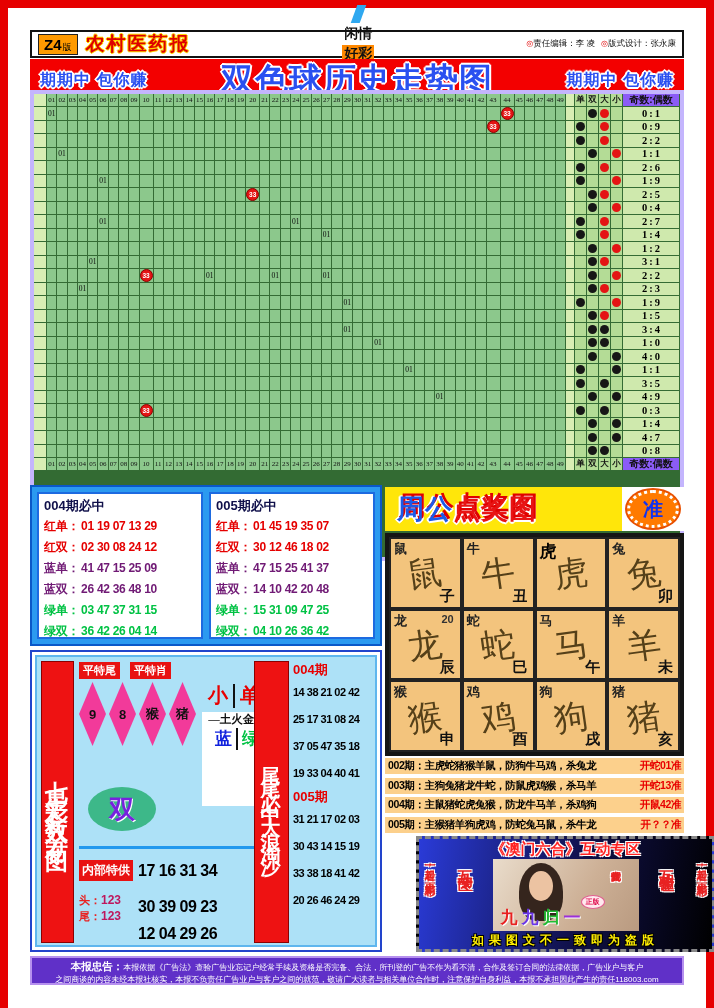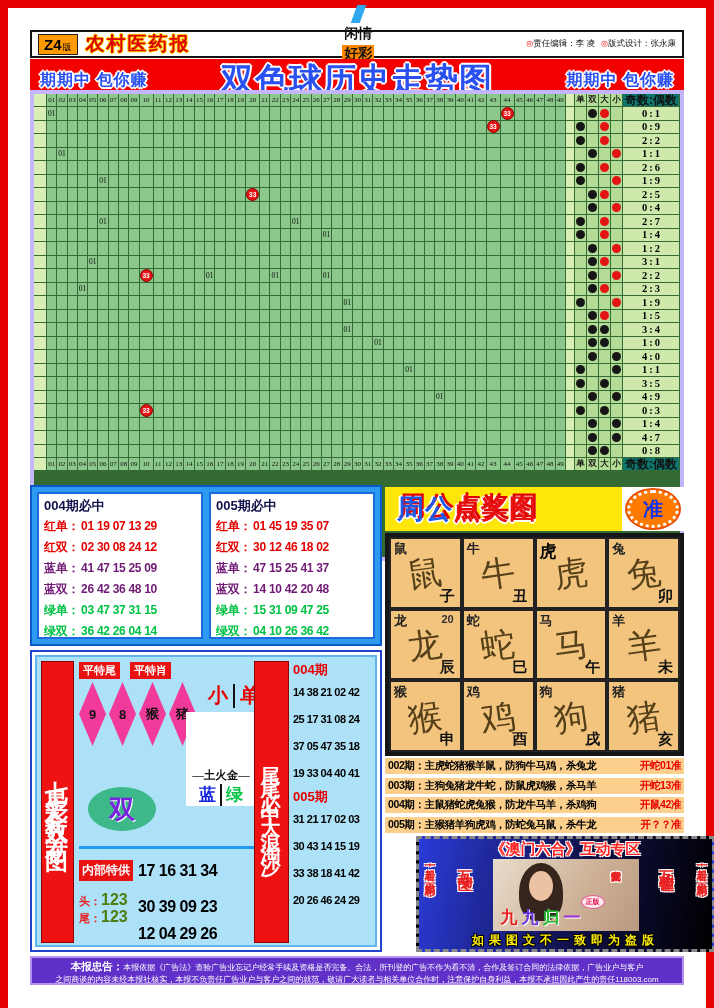--- a/index.html
+++ b/index.html
@@ -36,21 +36,21 @@
   
   .grid{position:absolute;left:30px;top:90px;width:654px;height:471px;display:grid;
         grid-template-columns:13px repeat(49,1fr) 9px repeat(4,12px) 57px;
         grid-template-rows:13px repeat(26,13.5px) 13px;
         border:4px solid #c4b5fd;box-sizing:border-box;background:#336b33;}
   .gc{border-right:1px solid #346b34;border-bottom:1px solid #346b34;display:flex;align-items:center;justify-content:center;overflow:visible;box-sizing:border-box;}
   .gc.cell{background:#8cc88c;}
   .gc.gutter{background:#d8eeb4;}
   .gc.head{background:#8cc88c;font-size:7px;font-family:"Liberation Serif",serif;color:#111;}
   .gc.side{background:#b4dc96;font-size:8.5px;font-weight:bold;color:#111;}
-  .gc.ratio-h{background:#0f766e;font-size:12px;font-weight:bold;color:#111;}
+  .gc.ratio-h{background:#8b5cf6;font-size:10px;font-weight:bold;color:#111;}
   .gc.dotc{background:#b4dc96;}
   .gc.ratio{background:#cfe9ad;font-family:"Liberation Serif",serif;font-weight:bold;font-size:10.5px;letter-spacing:2px;color:#000;padding-left:2px;}
   .dot{width:9px;height:9px;border-radius:50%;}
   .dot.black{background:#161616;}
   .dot.red{background:#e41414;}
   .mtxt{font-size:7.5px;font-family:"Liberation Serif",serif;color:#0a0a0a;}
   .ball{display:block;width:11px;height:11px;border-radius:50%;background:#e41414;border:1px solid #8c0000;
         color:#fff;font-size:6.5px;line-height:11px;font-weight:bold;text-align:center;box-sizing:content-box;}
 
   
@@ -121,36 +121,36 @@
   .red-vbanner .vtext{color:#fff;text-shadow:none;}
   .csb .vtext{font-size:23px;letter-spacing:10px;}
   .wwb .vtext{font-size:20px;letter-spacing:13px;}
   .pt-badges{position:absolute;left:47px;top:10px;display:flex;gap:10px;}
   .pt-badge{background:#e81212;color:#fff;font-size:11px;font-weight:bold;padding:1px 4px;}
   .diamonds{position:absolute;left:47px;top:30px;display:flex;gap:3px;}
   .diamond{width:27px;height:64px;background:#f23a9a;clip-path:polygon(50% 0,100% 50%,50% 100%,0 50%);
      display:flex;align-items:center;justify-content:center;font-size:13px;font-weight:900;color:#111;}
   .xiaodan{position:absolute;left:176px;top:30px;display:flex;align-items:center;font-size:20px;font-weight:900;color:#e80000;}
   .xiaodan .vline{width:2px;height:24px;background:#111;margin:0 5px;}
-  .thj-box{position:absolute;left:154px;top:60px;width:70px;height:94px;background:#fff;
-     display:flex;flex-direction:column;align-items:center;justify-content:flex-end;}
+  .thj-box{position:absolute;left:170px;top:60px;width:70px;height:94px;background:#fff;
+     display:flex;flex-direction:column;align-items:center;justify-content:flex-start;}
   .thj{font-size:11.5px;font-weight:900;color:#111;white-space:nowrap;}
   .thj:before,.thj:after{content:"—";font-weight:normal;}
   .lanlv{display:flex;align-items:center;font-size:17px;font-weight:900;}
   .lanlv .vline{width:2px;height:22px;background:#111;margin:0 4px;}
   .lan{color:#1122dd;} .lv{color:#00c244;}
   .oval{position:absolute;left:56px;top:135px;width:68px;height:44px;background:#3db889;border-radius:50%;
      display:flex;align-items:center;justify-content:center;font-size:26px;font-weight:900;color:#7722dd;text-shadow:1px 1px 0 #fff;}
   .hdiv{position:absolute;left:47px;top:194px;width:190px;border-top:3px solid #2299ee;}
   .neibu{position:absolute;left:47px;top:208px;display:flex;align-items:center;gap:5px;}
   .neibu-badge{background:#e81212;color:#fff;font-size:12px;font-weight:bold;padding:2px 3px;}
   .bignums{font-size:16px;font-weight:900;color:#000;letter-spacing:-0.5px;white-space:nowrap;}
   .touwei{position:absolute;left:47px;top:240px;line-height:16px;font-weight:900;font-size:11px;}
   .touwei .lab{color:#e82222;}
-  .touwei .val{color:#4d7c0f;font-size:16px;}
+  .touwei .val{color:#be185d;font-size:12px;}
   .nums2{position:absolute;left:106px;top:246px;}
   .nums3{position:absolute;left:106px;top:273px;}
   .right-nums{position:absolute;left:261px;top:8px;width:86px;}
   .rn-period{color:#e80000;font-size:13px;font-weight:900;line-height:19px;}
   .rn-row{color:#000;font-size:11px;font-weight:900;line-height:27px;letter-spacing:-0.5px;white-space:nowrap;}
 
   
   .disclaimer{position:absolute;left:30px;top:956px;width:654px;height:29px;background:#6030c8;border:2px solid #b690ee;
      box-sizing:border-box;color:#fff;text-align:center;padding-top:2px;}
   .disclaimer .l1{font-size:8px;line-height:12px;}

